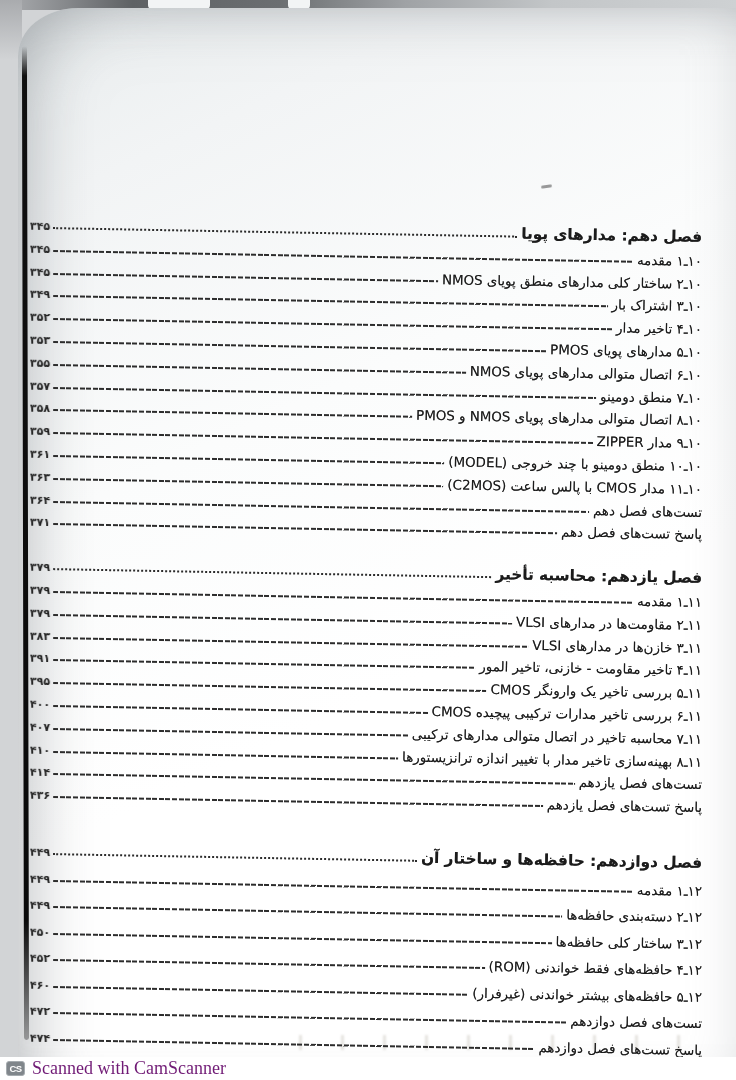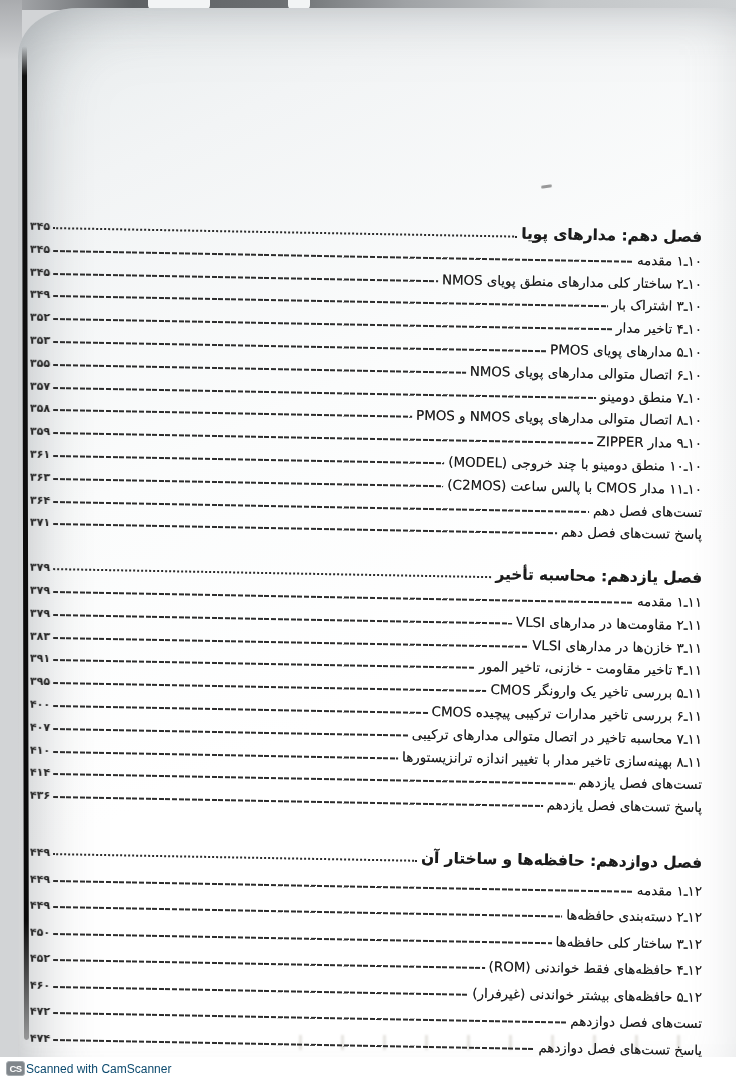--- a/index.html
+++ b/index.html
@@ -69,29 +69,29 @@
   .page{
     font-size:11px;font-weight:bold;color:#232323;white-space:nowrap;
     padding-bottom:3px;min-width:24px;filter:blur(.25px);
   }
   .chapter-block-1{margin-top:22px;}
   .chapter-block-2{margin-top:30px;}
   .chapter-block-2 .row{height:26.6px;}
   
   .wm-bar{
     position:absolute;left:0;right:0;bottom:0;height:23px;background:#ffffff;
-    display:flex;align-items:center;gap:1px;padding-left:6px;
+    display:flex;align-items:center;gap:7px;padding-left:6px;
     font-family:"Liberation Sans",sans-serif;
   }
   .wm-badge{
     width:19px;height:15px;box-sizing:border-box;border:1px solid #a5abaf;border-radius:3px;
     background:#80868b;color:#ffffff;font-size:9.5px;font-weight:bold;letter-spacing:-.5px;
     display:flex;align-items:center;justify-content:center;
   }
-  .wm-text{color:#0c4a6e;font-size:12px;}
+  .wm-text{color:#701a75;font-size:18px;font-family:Liberation Serif, serif;}
 </style>
 </head>
 <body>
 
 <div class="top-band"></div>
 <div class="notch notch-a"></div>
 <div class="notch notch-b"></div>
 <div class="corner-shade"></div>
 
 <div class="sheet"></div>

